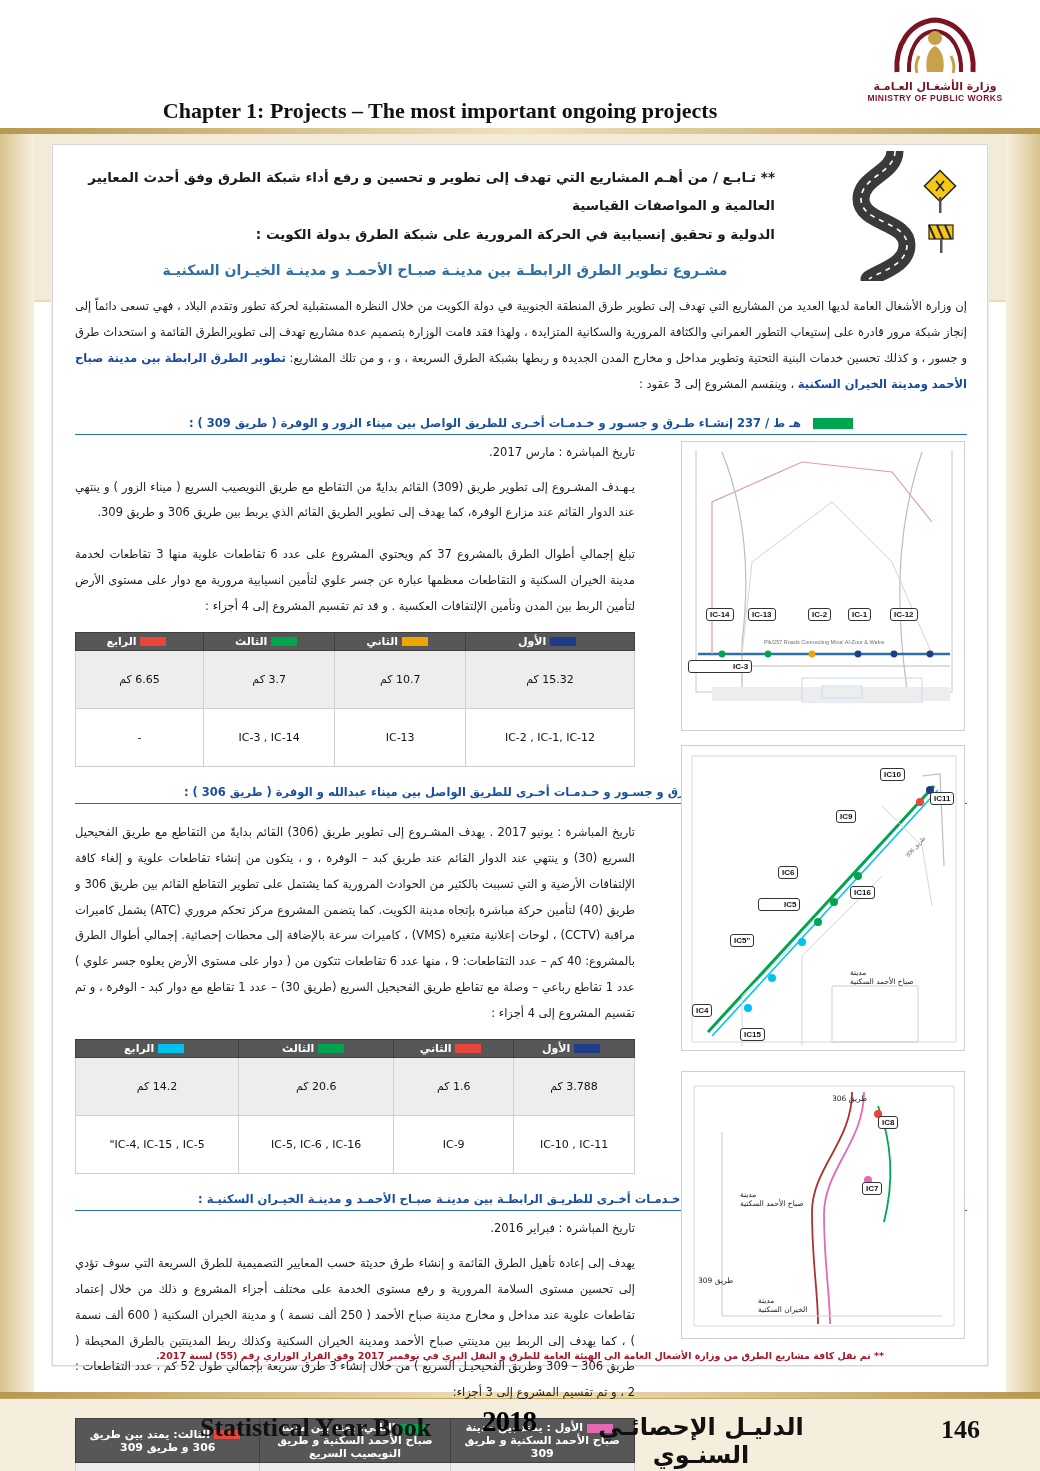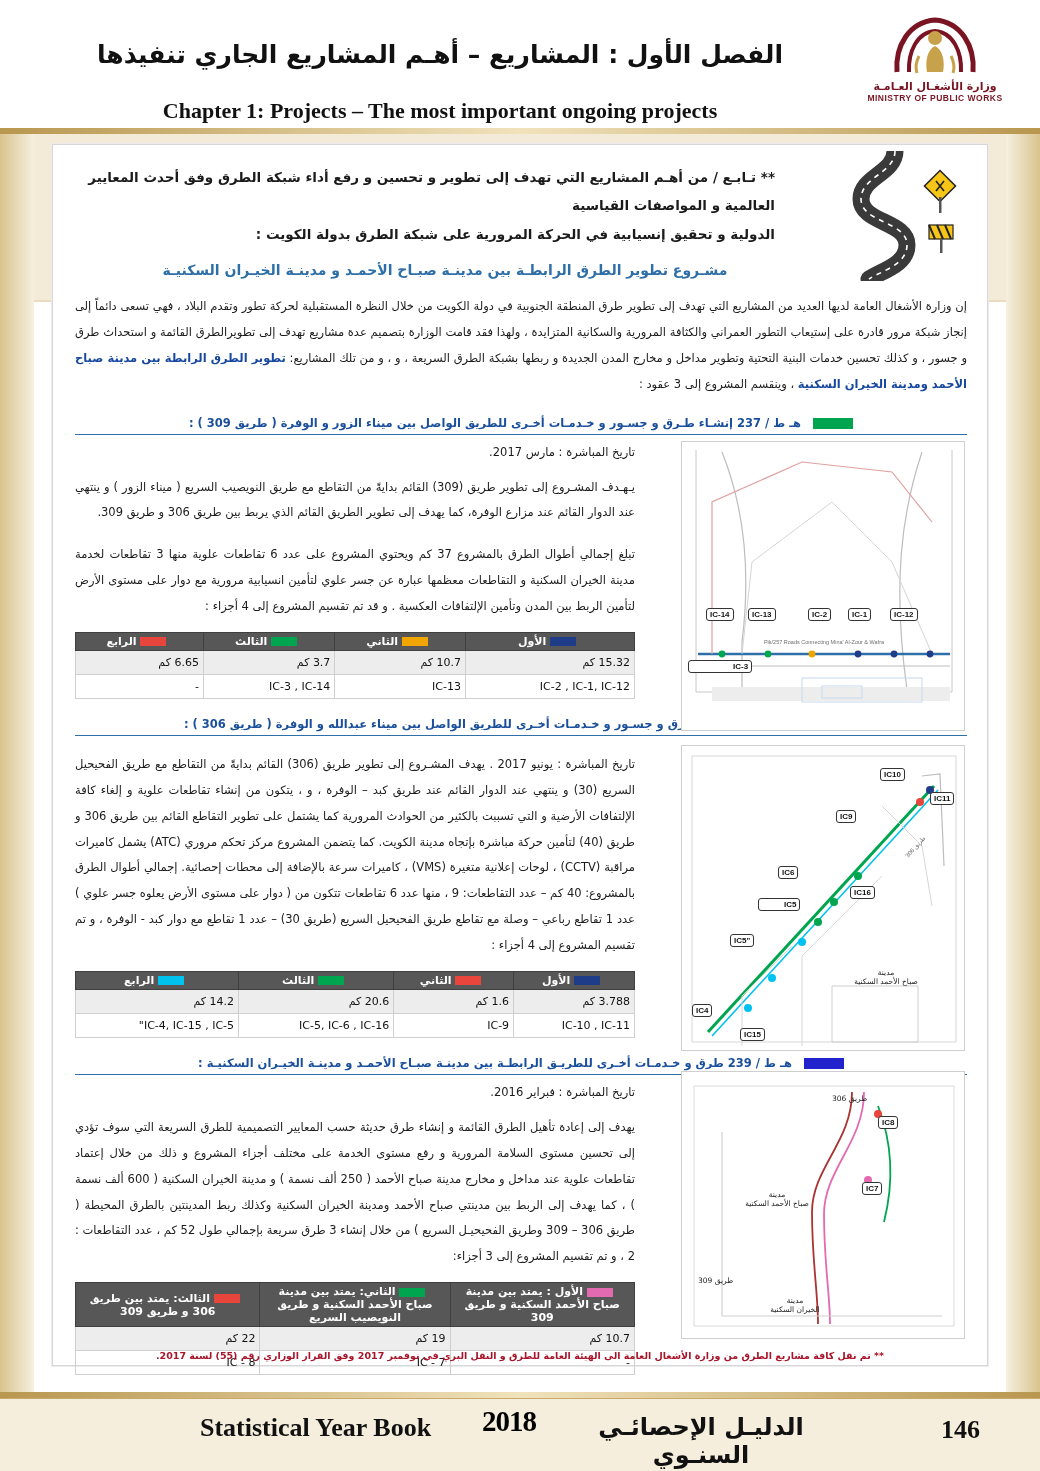--- a/index.html
+++ b/index.html
@@ -104,38 +104,38 @@
 
   
   table.tbl { border-collapse:collapse; width:592px; margin-top:12px; direction:rtl; }
   table.tbl th {
     background:#575757; color:#fff; font-family:"DejaVu Sans", sans-serif;
     font-size:11px; font-weight:bold; text-align:center; padding:2px 4px;
     border:1px solid #3f3f3f;
   }
   table.tbl td {
     font-family:"DejaVu Sans", sans-serif; font-size:11px; color:#111;
-    text-align:right; padding:5px 4px; border:1px solid #cfcfcf;
+    text-align:center; padding:22px 4px; border:1px solid #cfcfcf;
   }
   table.tbl tr.alt td { background:#ededed; }
   .sw { display:inline-block; width:26px; height:9px; margin-right:6px; vertical-align:middle; }
 
   
   .map {
     position:absolute; background:#fff; border:1px solid #cfcfcf; overflow:hidden;
   }
   .map svg { display:block; }
   .ic {
     position:absolute; background:#fff; border:1px solid #333; border-radius:3px;
     font-family:"Liberation Sans", sans-serif; font-size:8px; font-weight:bold;
     color:#111; padding:1px 3px; white-space:nowrap;
   }
   .maplbl {
     position:absolute; font-family:"DejaVu Sans", sans-serif; font-size:7.5px;
-    color:#222; direction:rtl; text-align:center; line-height:1.25;
+    color:#222; direction:rtl; text-align:left; line-height:1.25;
   }
 
   
   .foot-note {
     position:absolute; left:52px; top:1350px; width:936px; text-align:center;
     direction:rtl; font-family:"DejaVu Sans", sans-serif; font-size:9.5px;
     font-weight:bold; color:#a8152a;
   }
   .footer { position:absolute; left:0; top:1399px; width:1040px; height:72px; }
   .foot-en {
@@ -163,21 +163,20 @@
 </head>
 <body>
 
 <div class="page-frame"></div>
 <div class="side-band-l"></div>
 <div class="side-band-r"></div>
 <div class="gold-top"></div>
 <div class="gold-bottom"></div>
 
 <div class="header">
-  <div class="hdr-ar">الفصل الأول : المشاريع – أهـم المشاريع الجاري تنفيذها</div>
   <div class="hdr-en">Chapter 1: Projects – The most important ongoing projects</div>
   <div class="logo">
     <svg width="92" height="62" viewBox="0 0 92 62">
       <path d="M8 56 C6 30 20 6 46 4 C72 6 86 30 84 56" fill="none" stroke="#7a1422" stroke-width="5"></path>
       <path d="M20 56 C19 36 28 16 46 15 C64 16 73 36 72 56" fill="none" stroke="#7a1422" stroke-width="4"></path>
       <circle cx="46" cy="22" r="7" fill="#c8a24a"></circle>
       <path d="M46 30 C38 34 36 46 38 56 L54 56 C56 46 54 34 46 30 Z" fill="#c8a24a"></path>
       <path d="M30 40 C26 48 27 54 28 57" fill="none" stroke="#c8a24a" stroke-width="3"></path>
       <path d="M62 40 C66 48 65 54 64 57" fill="none" stroke="#c8a24a" stroke-width="3"></path>
     </svg>

